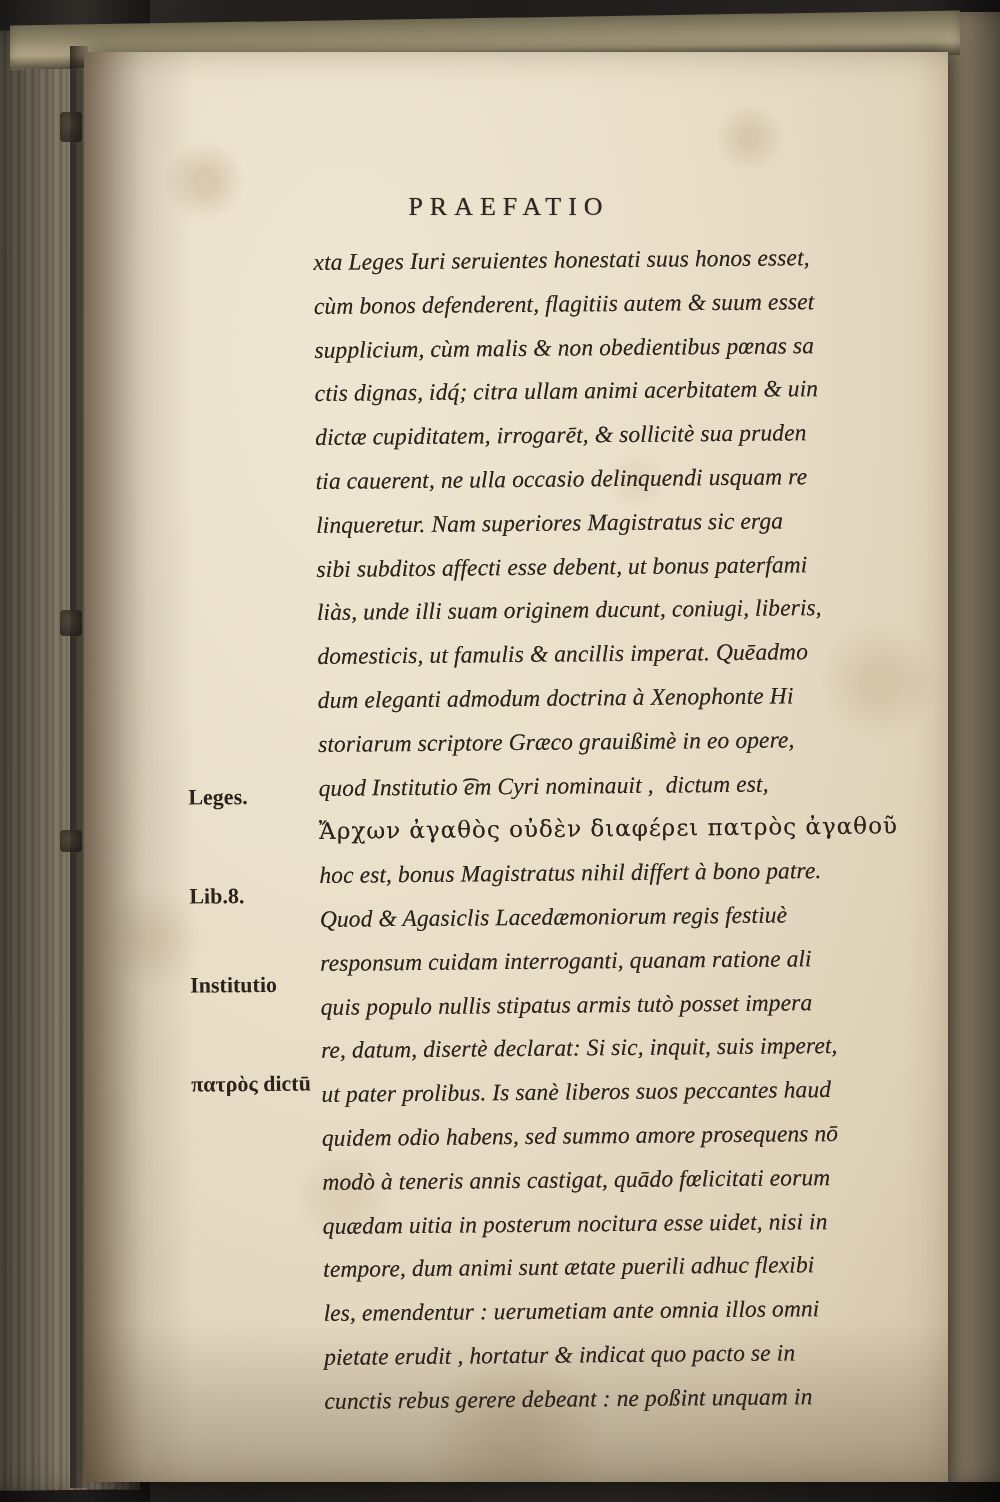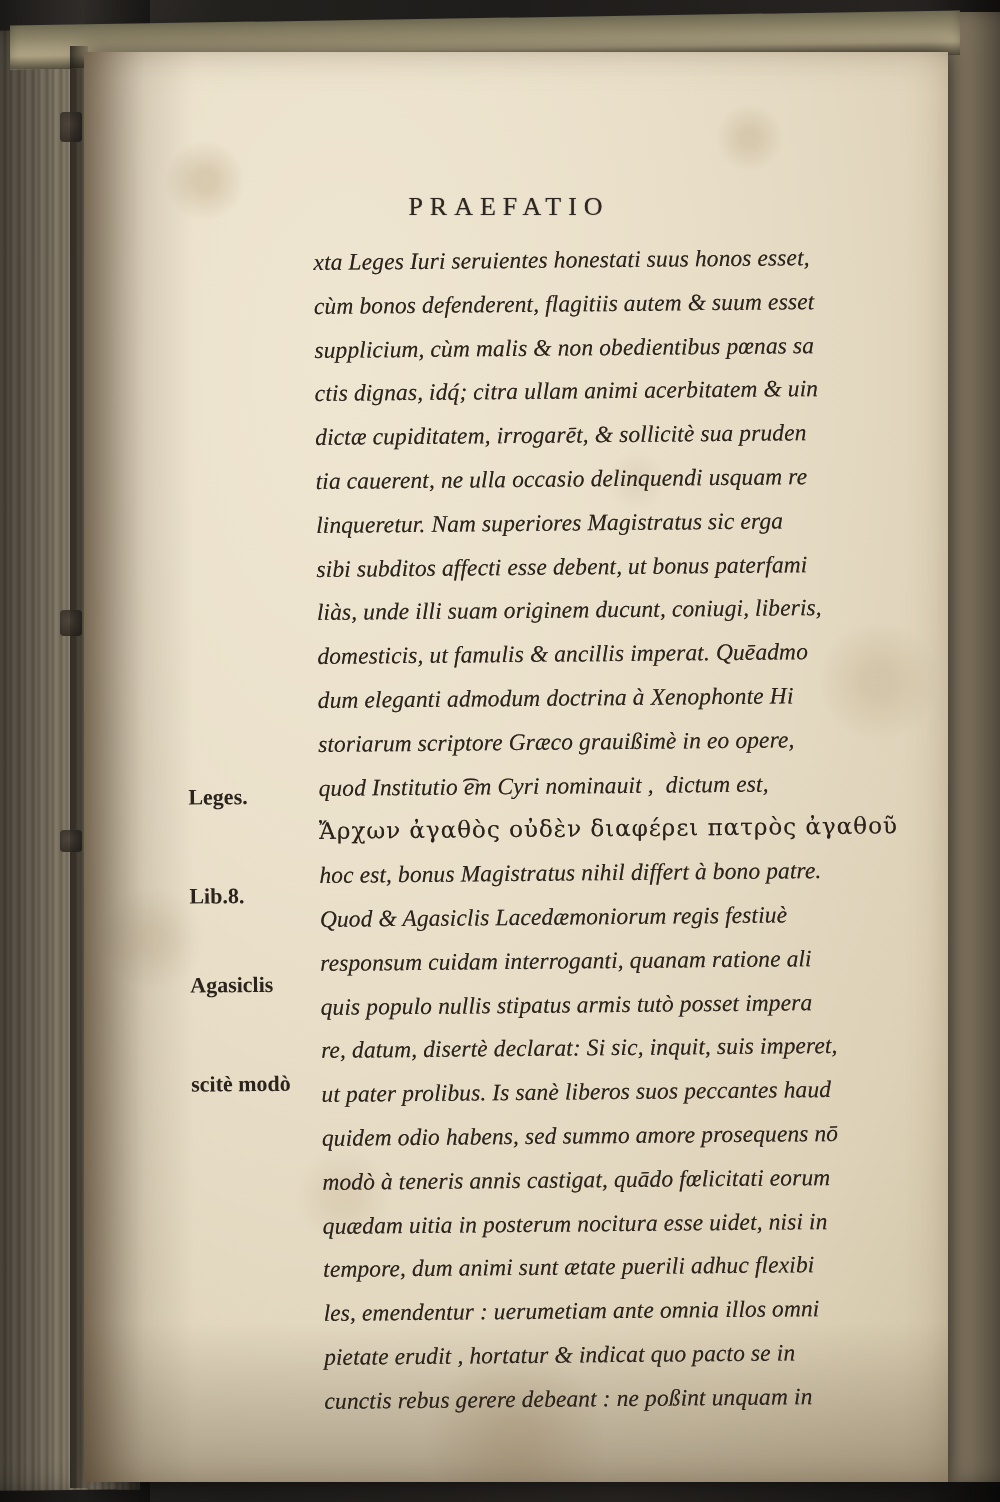--- a/index.html
+++ b/index.html
@@ -253,22 +253,22 @@
   <div class="content">
 
     <div class="running-head">PRAEFATIO</div>
 
     <div class="marginalia">
       <div class="note note-xenoph">
         <div>Leges.</div>
         <div>Lib.8.</div>
       </div>
       <div class="note note-agasiclis">
-        <div>Agasiclis</div>
-        <div>scitè modò</div>
+        <div>Institutio</div>
+        <div>πατρὸς dictū</div>
       </div>
     </div>
 
     <div class="textcol">
       <div class="line">xta Leges Iuri seruientes honestati suus honos esset,</div>
       <div class="line">cùm bonos defenderent, flagitiis autem &amp; suum esset</div>
       <div class="line">supplicium, cùm malis &amp; non obedientibus pœnas sa</div>
       <div class="line">ctis dignas, idq́; citra ullam animi acerbitatem &amp; uin</div>
       <div class="line">dictæ cupiditatem, irrogarēt, &amp; sollicitè sua pruden</div>
       <div class="line">tia cauerent, ne ulla occasio delinquendi usquam re</div>

